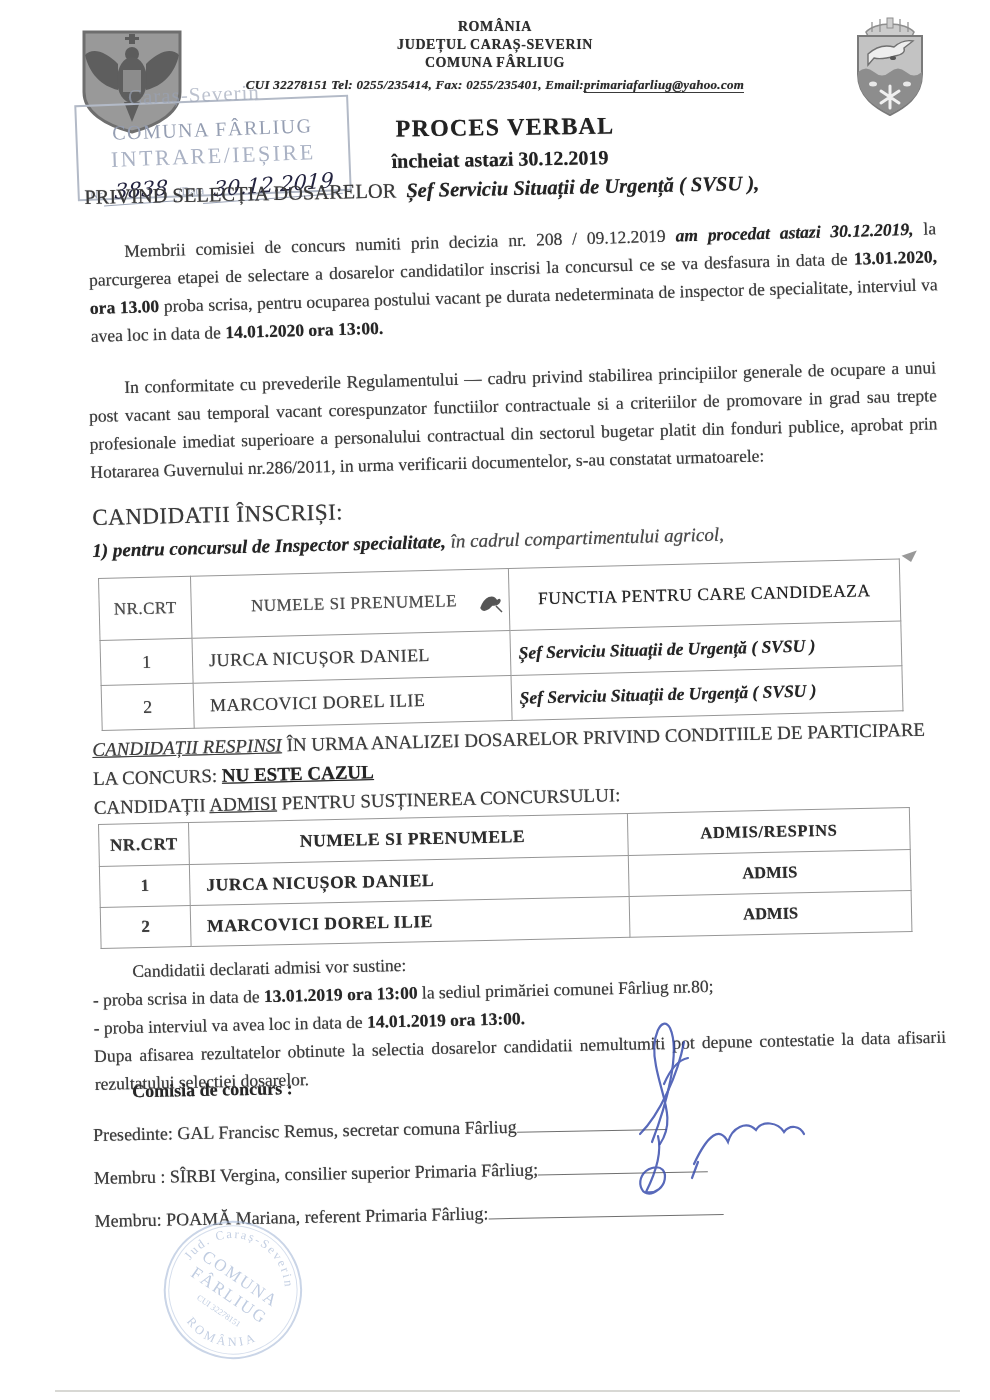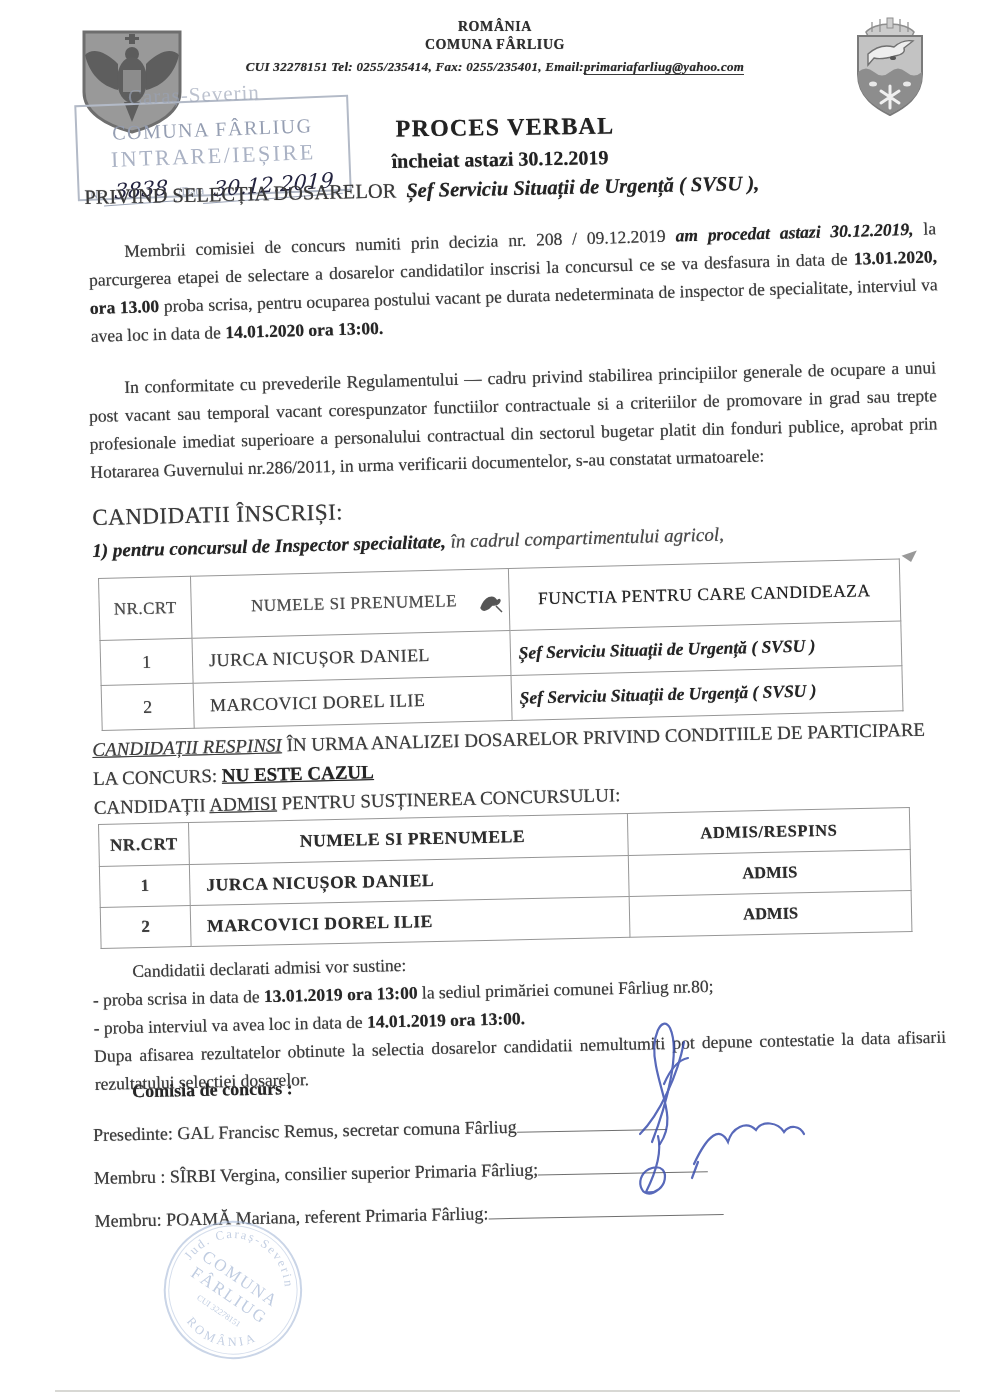--- a/index.html
+++ b/index.html
@@ -112,20 +112,21 @@
   <circle cx="64" cy="28" r="7" fill="#5c5c5c"></circle>
   <path d="M50 38 C36 24 24 22 17 29 C21 47 33 60 50 64 Z" fill="#5e5e5e"></path>
   <path d="M78 38 C92 24 104 22 111 29 C107 47 95 60 78 64 Z" fill="#5e5e5e"></path>
   <ellipse cx="64" cy="54" rx="15" ry="23" fill="#5e5e5e"></ellipse>
   <rect x="55" y="44" width="18" height="22" fill="#8c8c8c"></rect>
   <path d="M56 76 h16 l-8 20 z" fill="#5e5e5e"></path>
 </svg>
 
 <div class="abs header-center scan">
   <div class="hl">ROMÂNIA</div>
+  <div class="hl">JUDEȚUL CARAȘ-SEVERIN</div>
   <div class="hl">COMUNA FÂRLIUG</div>
   <div class="contact-line">
     <span>CUI 32278151 Tel: 0255/235414, Fax: 0255/235401, Email:</span><span class="email">primariafarliug@yahoo.com</span>
   </div>
 </div>
 
 <svg class="abs" style="left:840px; top:14px;" width="100" height="108" viewBox="0 0 100 108">
   <path d="M26 18 a26 13 0 0 1 48 0 l-2 4 h-44 z" fill="#cccccc" stroke="#8e8e8e" stroke-width="1.5"></path>
   <rect x="47" y="4" width="6" height="10" fill="#cfcfcf" stroke="#8e8e8e" stroke-width="1"></rect>
   <path d="M32 8 v10 M40 5 v13 M60 5 v13 M68 8 v10" stroke="#8e8e8e" stroke-width="1.2" fill="none"></path>

